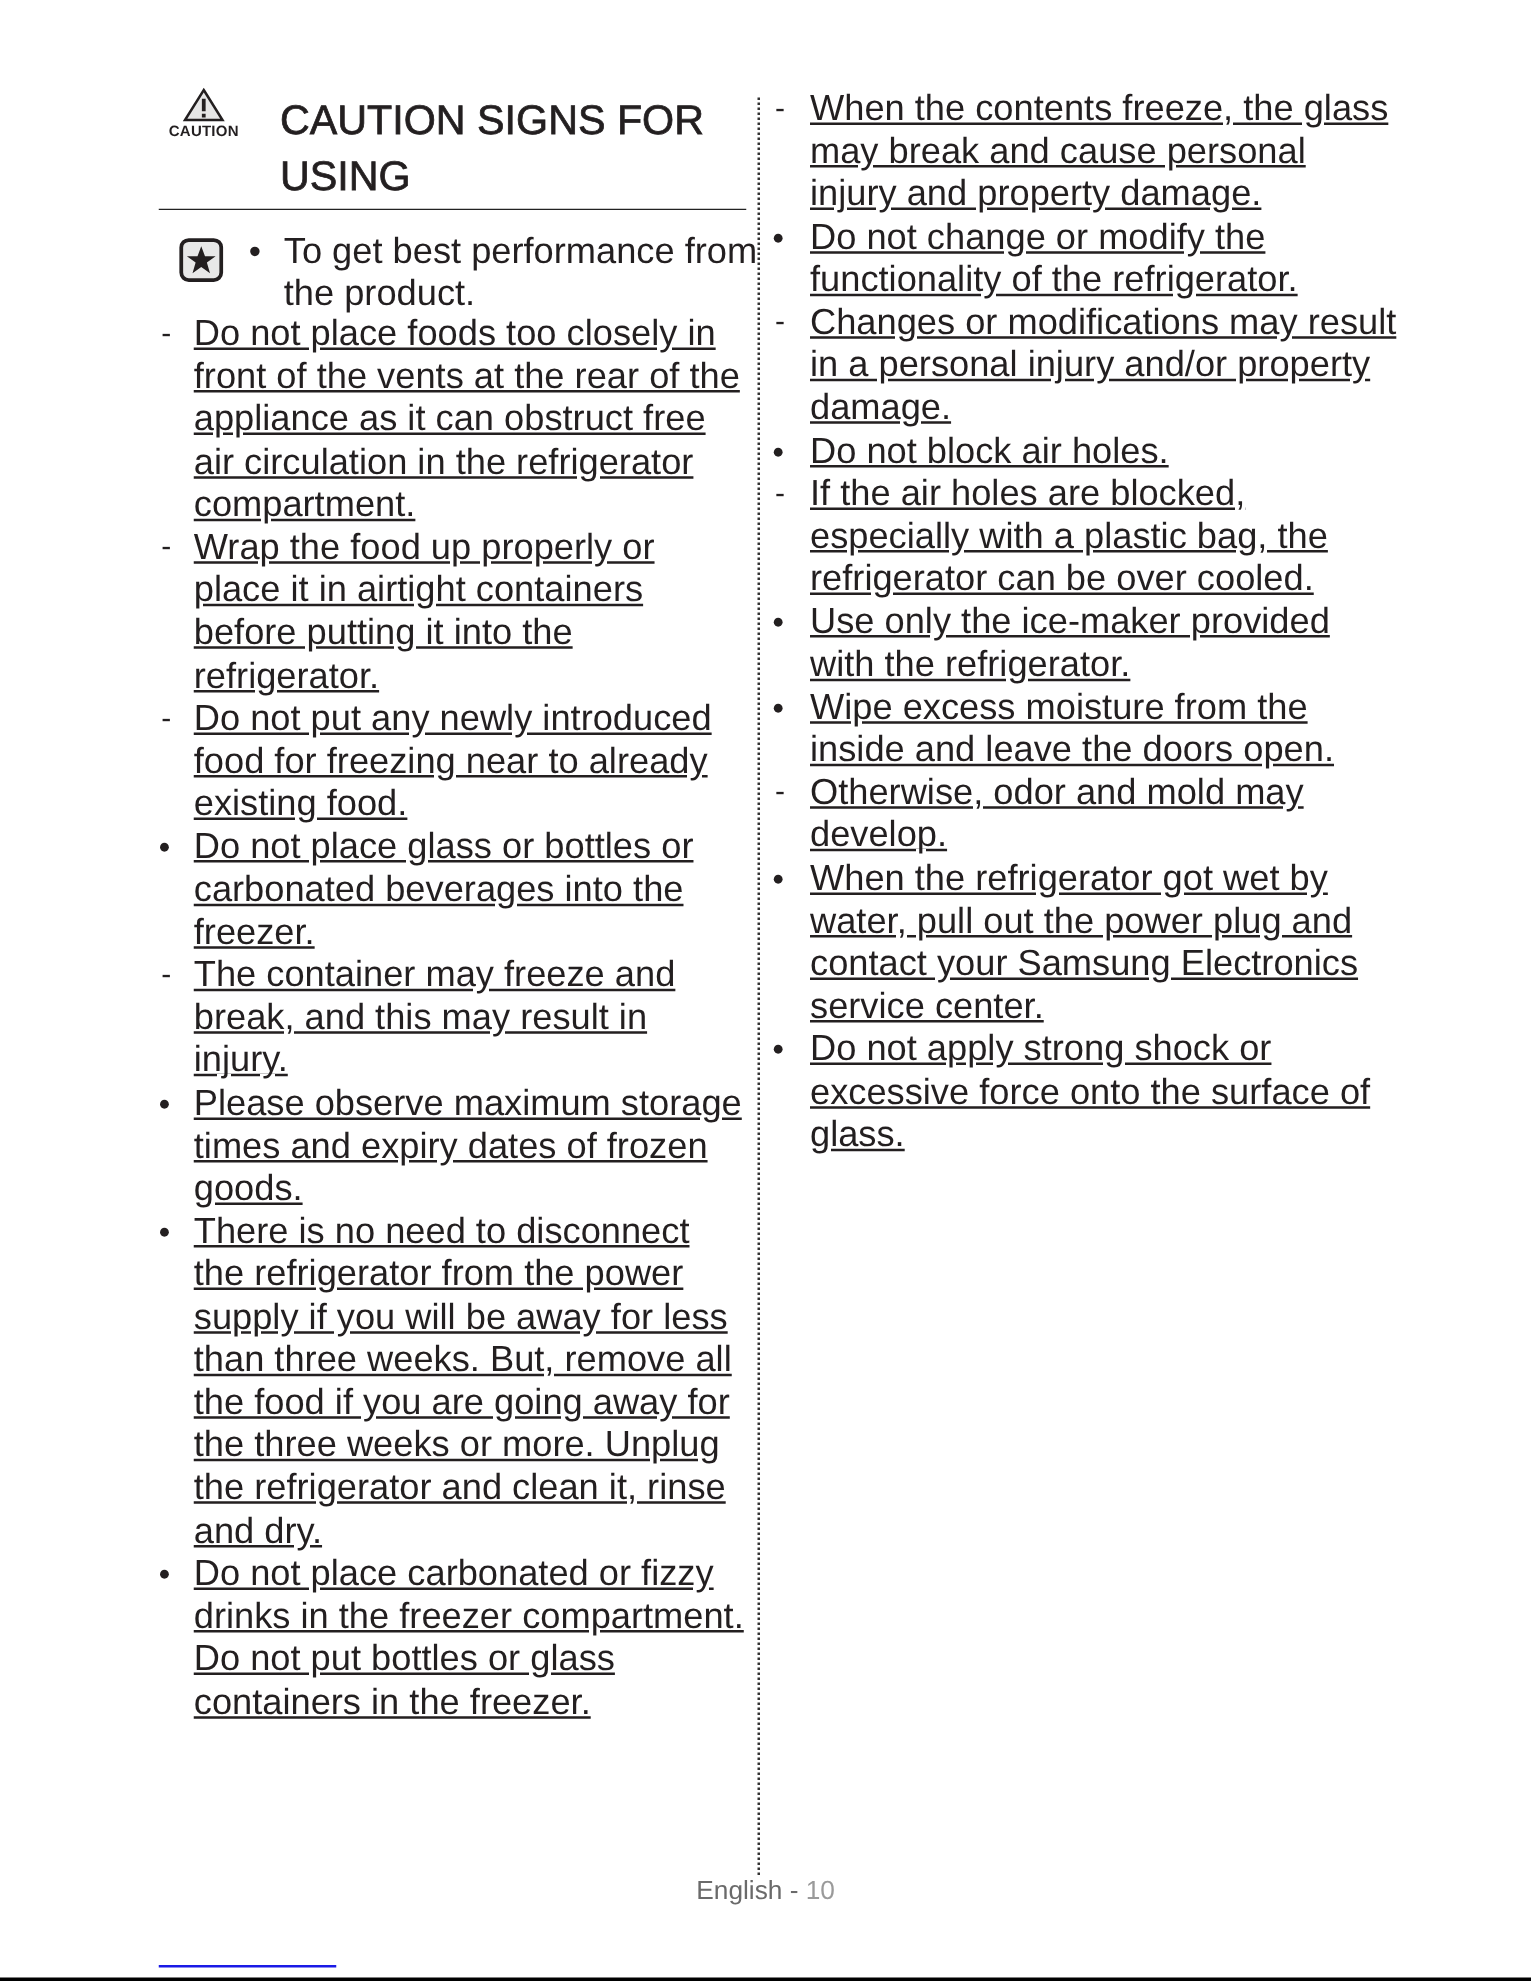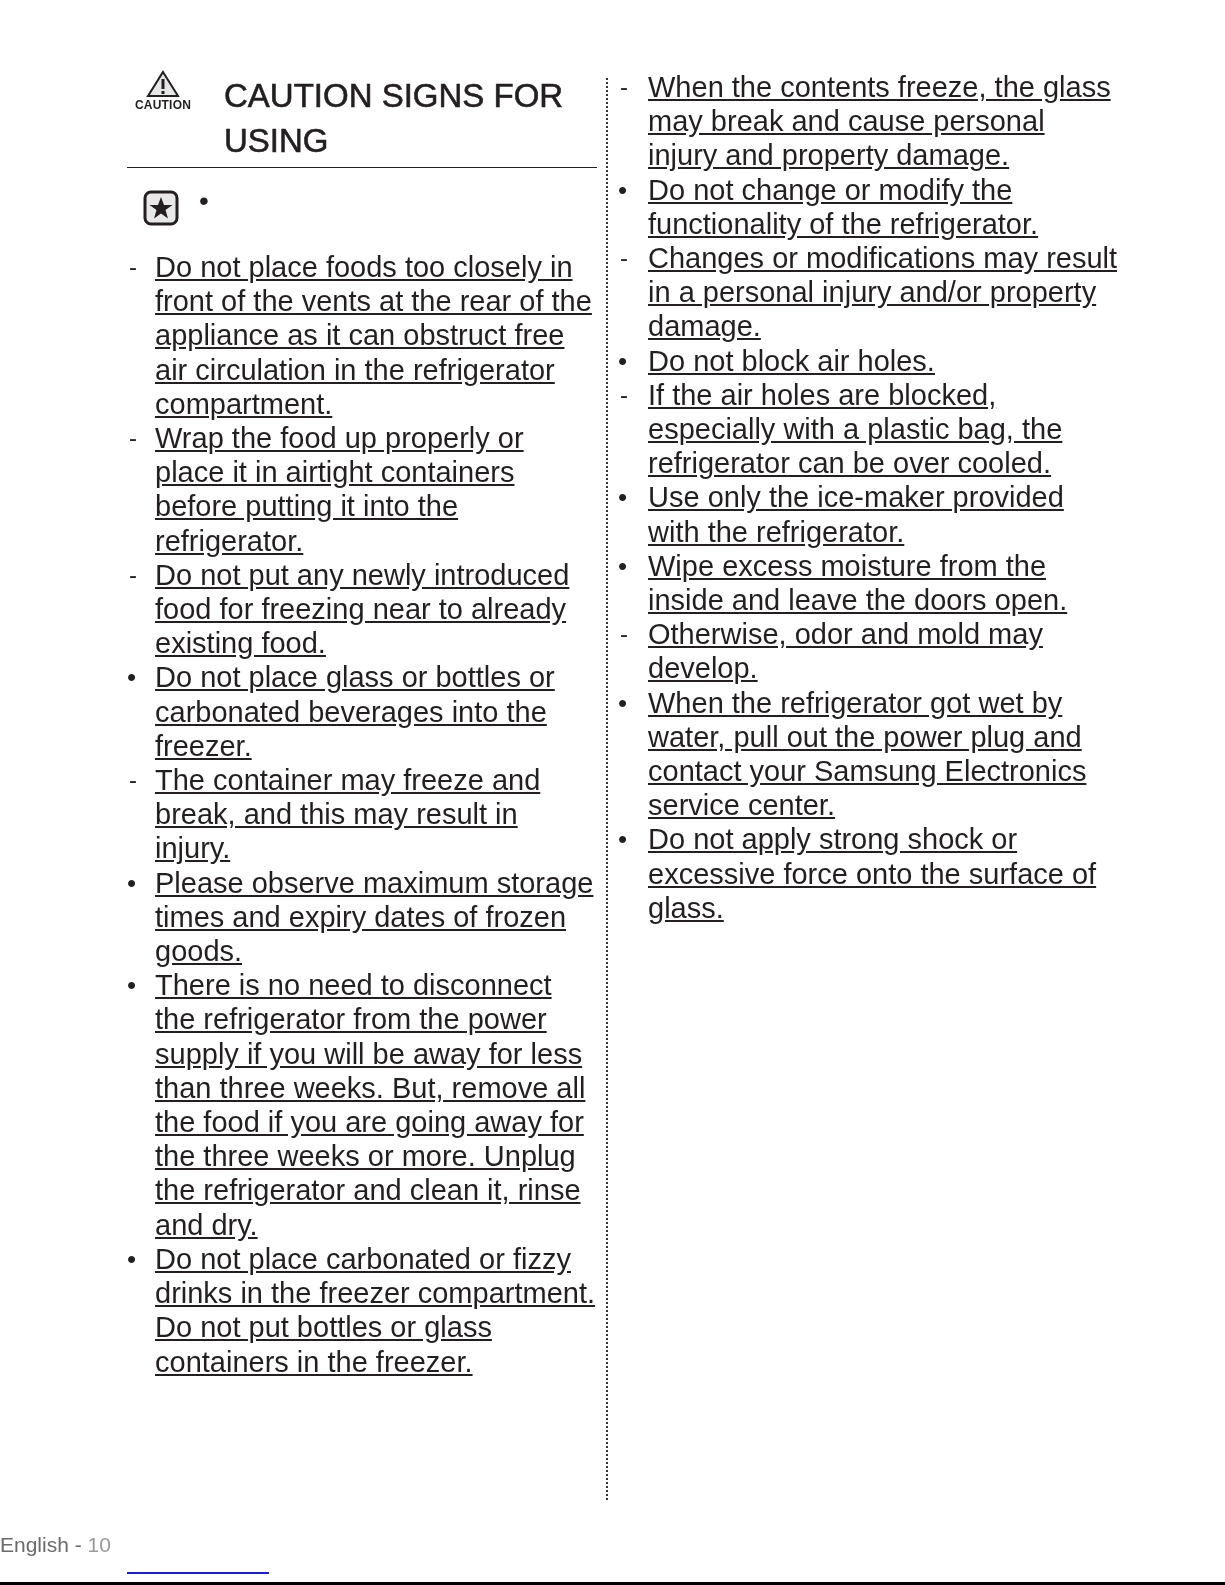--- a/index.html
+++ b/index.html
@@ -42,22 +42,22 @@
     .item { position: relative; font-size: 29px; line-height: 34.2px; }
     .item .marker { position: absolute; left: 0; top: 0; width: 26px; text-align: left; }
     .item .marker.dash { left: 2px; font-size: 24px; }
     .item .marker.dot { left: 0; font-size: 26px; }
     .item .txt { margin-left: 28px; text-decoration: underline; }
     .item.plain .txt { margin-left: 28px; }
 
     .right-col .item .txt { margin-left: 30px; }
 
     .footer {
-      position: absolute; top: 1501px; left: 0; width: 1225px; text-align: left;
-      font-size: 21px; color: #6a6a6a; margin-top: 32px;
+      position: absolute; top: 1501px; left: 0; width: 1225px; text-align: center;
+      font-size: 21px; color: #6a6a6a;
     }
     .footer .num { color: #9a9a9a; }
   </style>
 </head>
 <body>
 
 <div class="left-col">
   <div class="header">
     <div class="caution-badge">
       <svg width="34" height="28" viewBox="0 0 34 28">
@@ -69,20 +69,21 @@
     </div>
     <div class="title">CAUTION SIGNS FOR USING</div>
   </div>
 
   <div class="intro">
     <svg class="star-icon" width="36" height="36" viewBox="0 0 36 36">
       <rect x="2" y="2" width="32" height="32" rx="6" ry="6" fill="#e8e8e8" stroke="#231f20" stroke-width="3"></rect>
       <polygon points="18,7 21,15 29.5,15 22.5,20 25,28.5 18,23.5 11,28.5 13.5,20 6.5,15 15,15" fill="#231f20"></polygon>
     </svg>
     <span class="intro-bullet">•</span>
+    <div class="intro-text">To get best performance from the product.</div>
   </div>
 
   <div id="left-list">
       <div class="item">
         <span class="marker dash">-</span>
         <div class="txt">Do not place foods too closely in front of the  vents at the rear of the appliance as it can obstruct free air circulation in the refrigerator compartment.</div>
       </div>
       <div class="item">
         <span class="marker dash">-</span>
         <div class="txt">Wrap the food up properly or place it in airtight containers before putting it into the refrigerator.</div>

